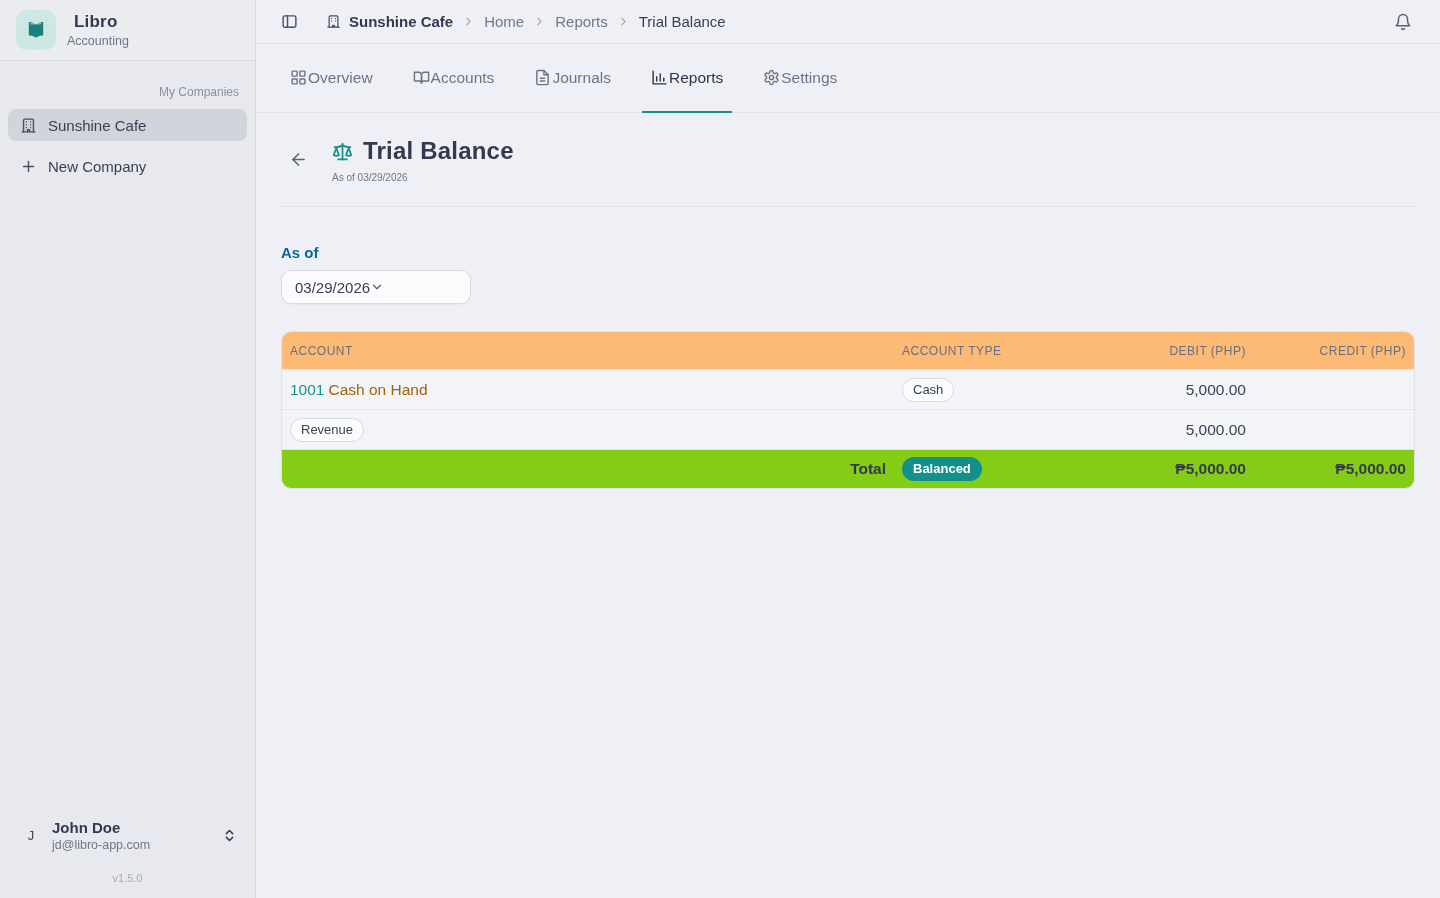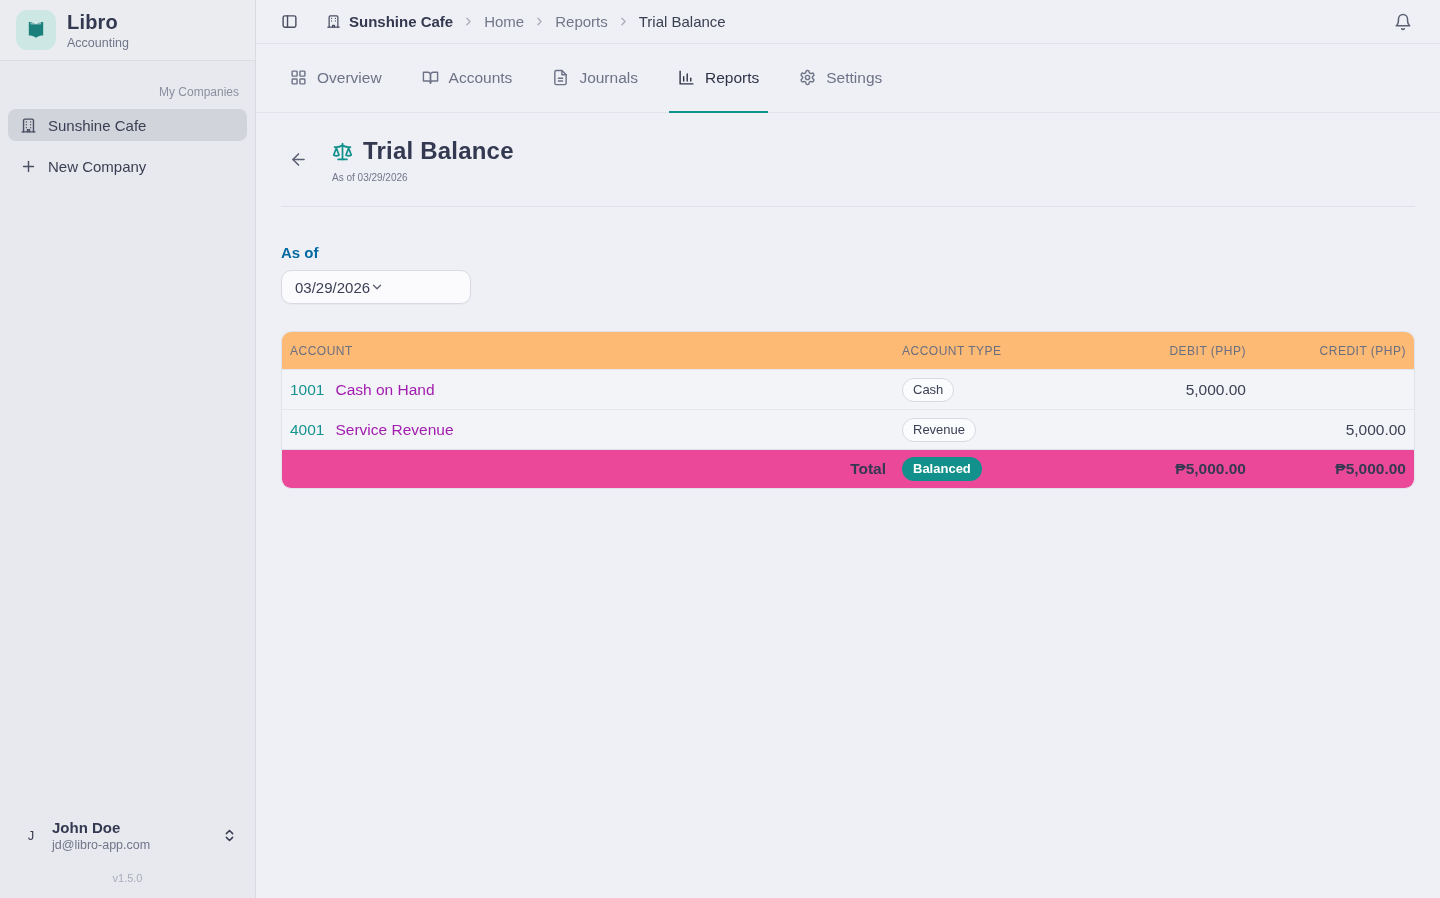--- a/index.html
+++ b/index.html
@@ -22,21 +22,21 @@
   .logo-row {
     height:61px; padding:10px 16px;
     display:flex; align-items:center; gap:11px;
     border-bottom:1px solid #dbdce3;
     background:#ebecf0;
   }
   .logo-badge {
     width:40px; height:40px; border-radius:11px;
     background:#cde8e4; display:flex; align-items:center; justify-content:center;
   }
-  .app-name { font-size:20px; font-weight:bold; color:#333950; letter-spacing:.2px; }
+  .app-name { font-size:17px; font-weight:bold; color:#333950; letter-spacing:.2px;margin-left:7px; }
   .app-sub  { font-size:12.5px; color:#70758a; margin-top:2px; }
 
   .side-section { padding:24px 8px 0 8px;text-align:right; }
   .side-label { font-size:12px; color:#8b8fa0; padding:0 8px; margin-bottom:10px; }
   .side-item {
     display:flex; align-items:center; gap:11px;
     height:32px; padding:0 12px; border-radius:8px;
     font-size:15px; color:#3a3e52; cursor:pointer;
   }
   .side-item.selected { background:#d2d4dc; font-weight:500; }
@@ -73,21 +73,21 @@
   .topbar-spacer { flex:1; }
   .bell-btn { color:#5b6072; cursor:pointer; display:flex; }
 
   .tabbar {
     height:69px; min-height:69px;
     display:flex; align-items:stretch;
     padding:0 0 0 25px;
     border-bottom:1px solid #e3e4eb;
   }
   .tab {
-    display:flex; align-items:center; gap:10px;
+    display:flex; align-items:center; gap:1px;
     padding:0 9px; margin-right:22px;
     font-size:15.5px; color:#6d7287;
     border-bottom:2px solid transparent;
     margin-bottom:-1px;
     cursor:pointer;
   }
   .tab.active { color:#2f3347; font-weight:500; border-bottom-color:#0d9488; }
   .tab .ic { color:inherit; }
 
   .content { padding:24px 25px 0 25px; }
@@ -124,32 +124,32 @@
     grid-template-columns:1fr 200px 160px 160px;
     align-items:center;
   }
   .tb-head { background:#fdba74; height:37px; }
   .tb-head .cell {
     font-size:12px; color:#696e80; letter-spacing:.5px;
   }
   .cell { padding:0 8px; }
   .cell.num { text-align:right; }
   .tb-body-row { height:40px; border-top:1px solid #e4e6ec; font-size:15.5px; }
-  .acct-cell { display:flex; align-items:center; gap:11px; }
+  .acct-cell { display:flex; align-items:center; gap:4px; }
   .acct-code { color:#17938f; }
-  .acct-name { color:#a21caf; }
+  .acct-name { color:#a16207; }
   .type-pill {
     display:inline-block;
     border:1px solid #d8dae2; background:#fbfcfd;
     border-radius:999px; padding:3px 10px 4px 10px;
     font-size:13px; color:#3c4054;
   }
   .amount { color:#3c4054; }
 
-  .tb-total { background:#ec4899; height:39px; border-top:1px solid #e0e2e9; font-size:15.5px; }
+  .tb-total { background:#84cc16; height:39px; border-top:1px solid #e0e2e9; font-size:15.5px; }
   .total-label-cell { text-align:right; font-weight:bold; color:#333950; }
   .balanced-pill {
     display:inline-block;
     background:#12918c; color:#ffffff;
     border-radius:999px; padding:4px 11px 5px 11px;
     font-size:13px; font-weight:bold;
   }
   .tb-total .amount { font-weight:bold; color:#333950; }
 </style>
 </head>
@@ -375,24 +375,20 @@
           <span class="acct-name">Cash on Hand</span>
         </div>
         <div class="cell">
           <span class="type-pill">Cash</span>
         </div>
         <div class="cell num amount">5,000.00</div>
         <div class="cell num amount"></div>
       </div>
 
       <div class="tb-row tb-body-row">
-        <div class="cell acct-cell">
-          <span class="acct-code">4001</span>
-          <span class="acct-name">Service Revenue</span>
-        </div>
         <div class="cell">
           <span class="type-pill">Revenue</span>
         </div>
         <div class="cell num amount"></div>
         <div class="cell num amount">5,000.00</div>
       </div>
 
       <div class="tb-row tb-total">
         <div class="cell total-label-cell">Total</div>
         <div class="cell">

